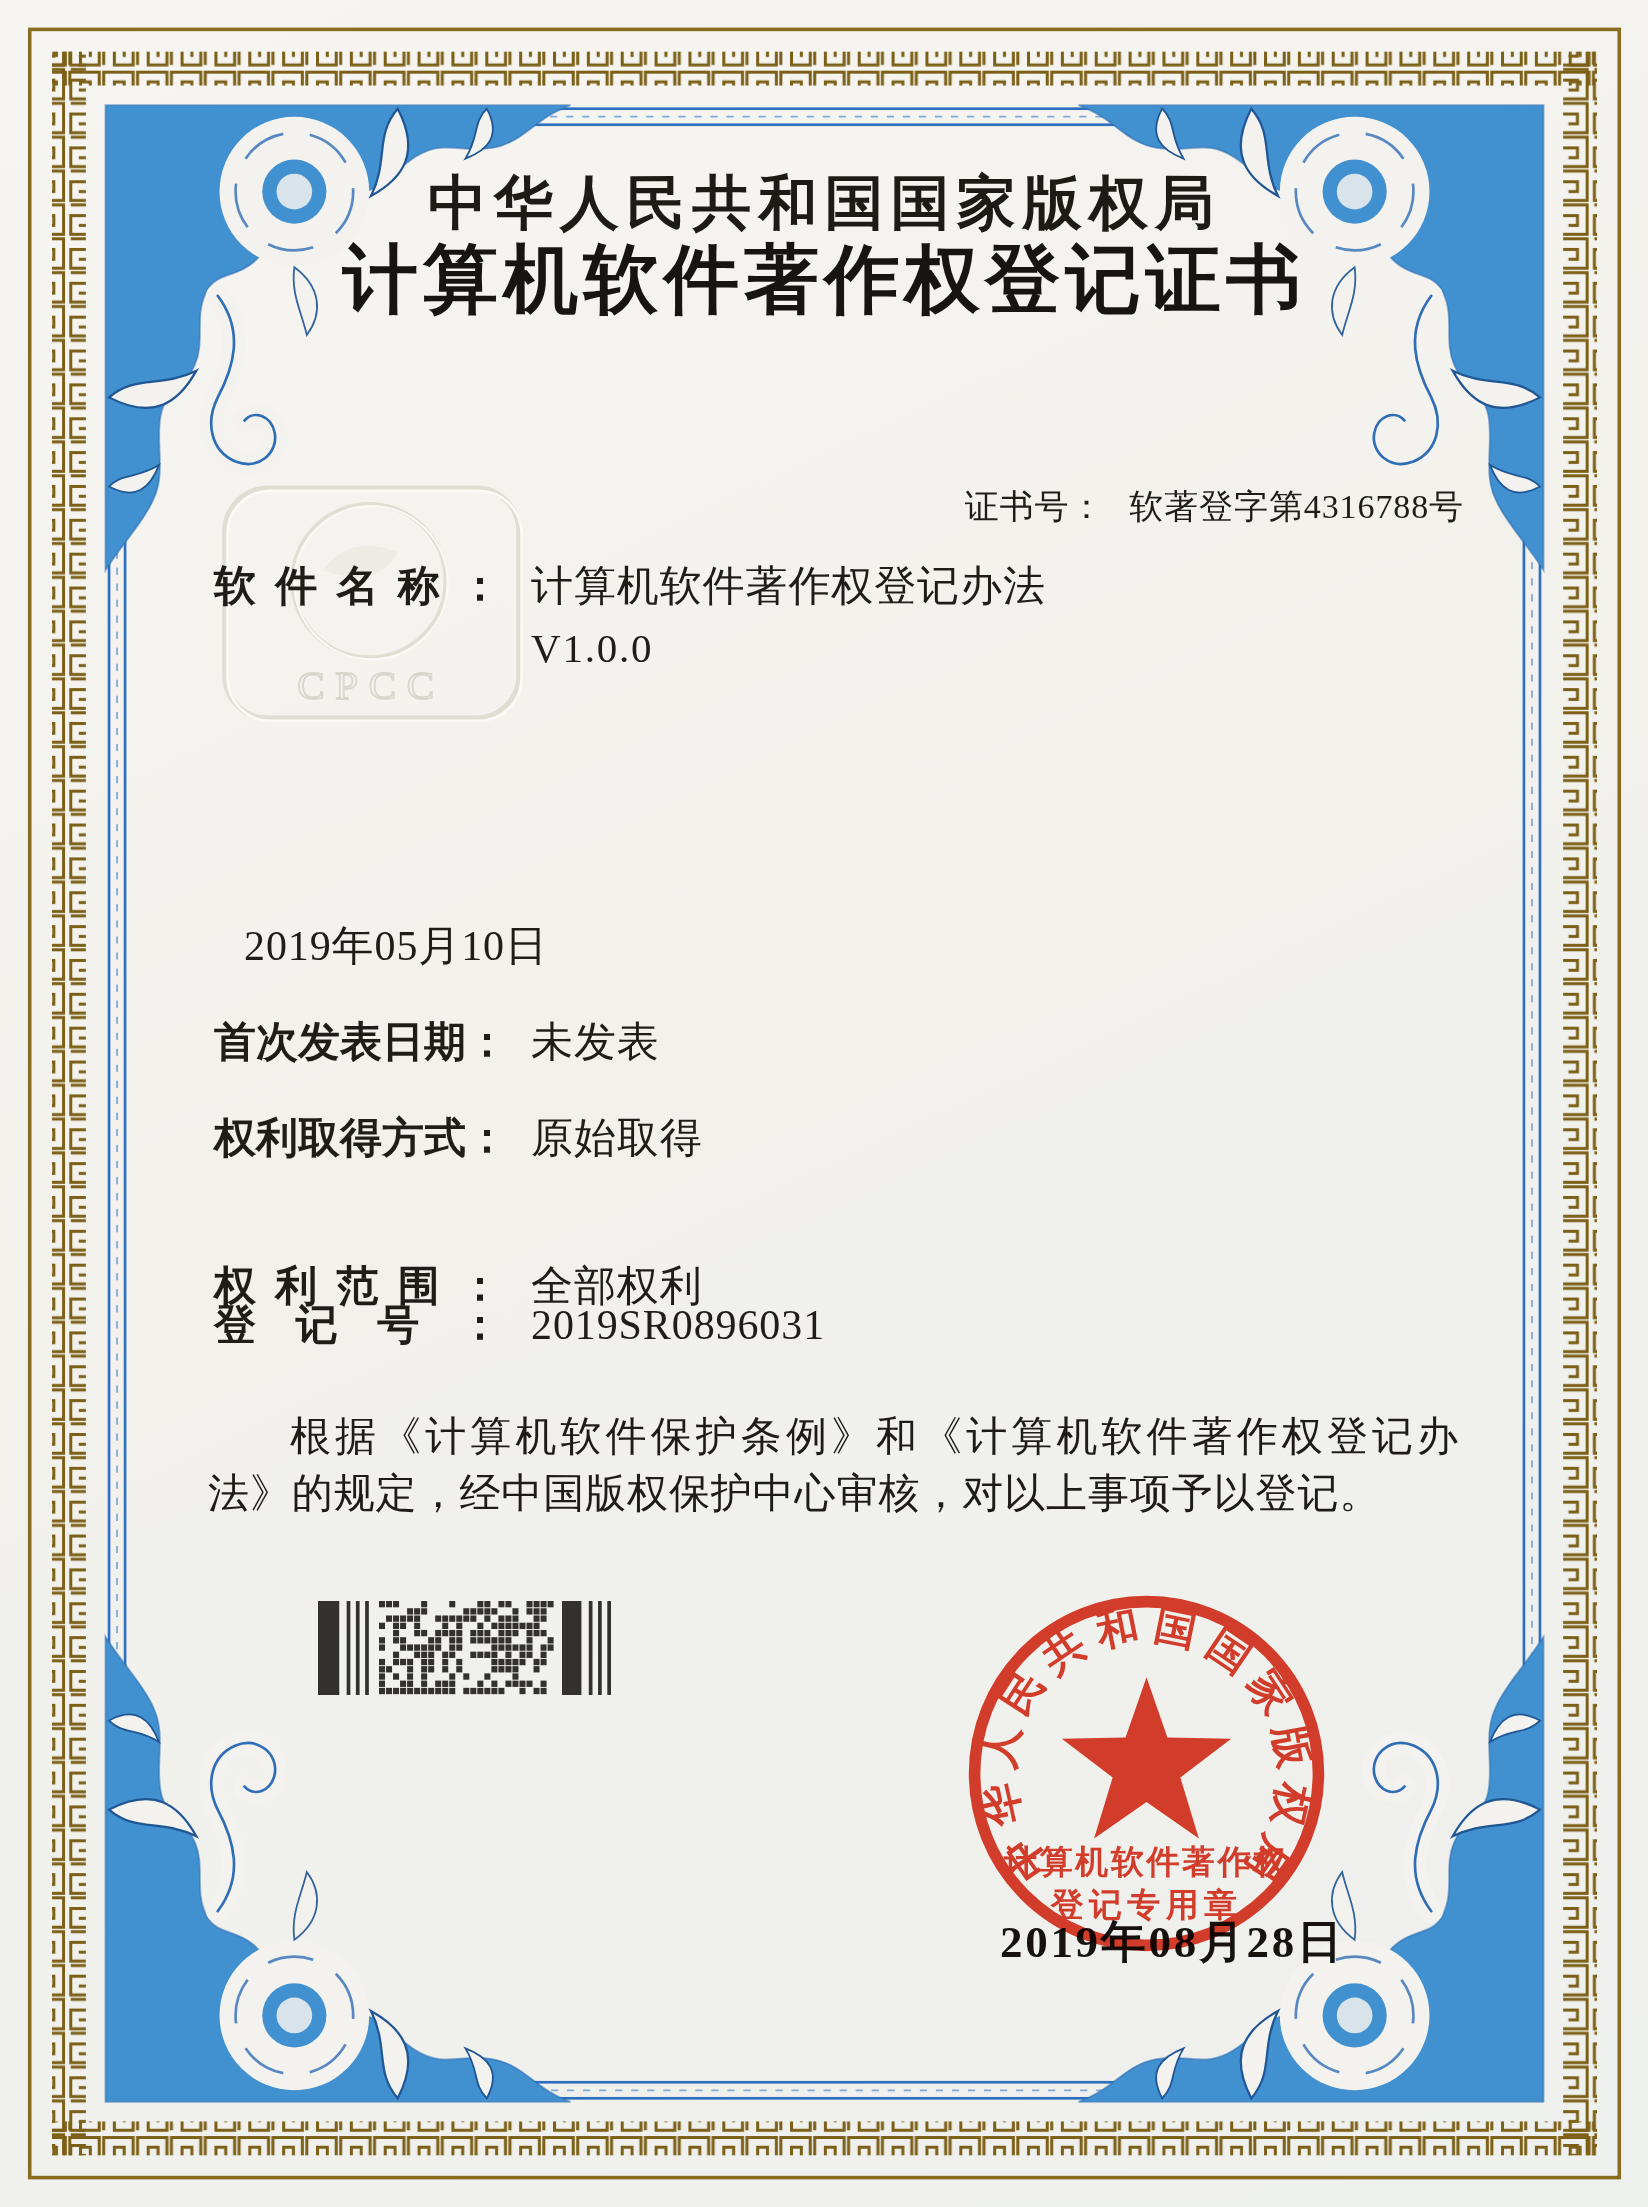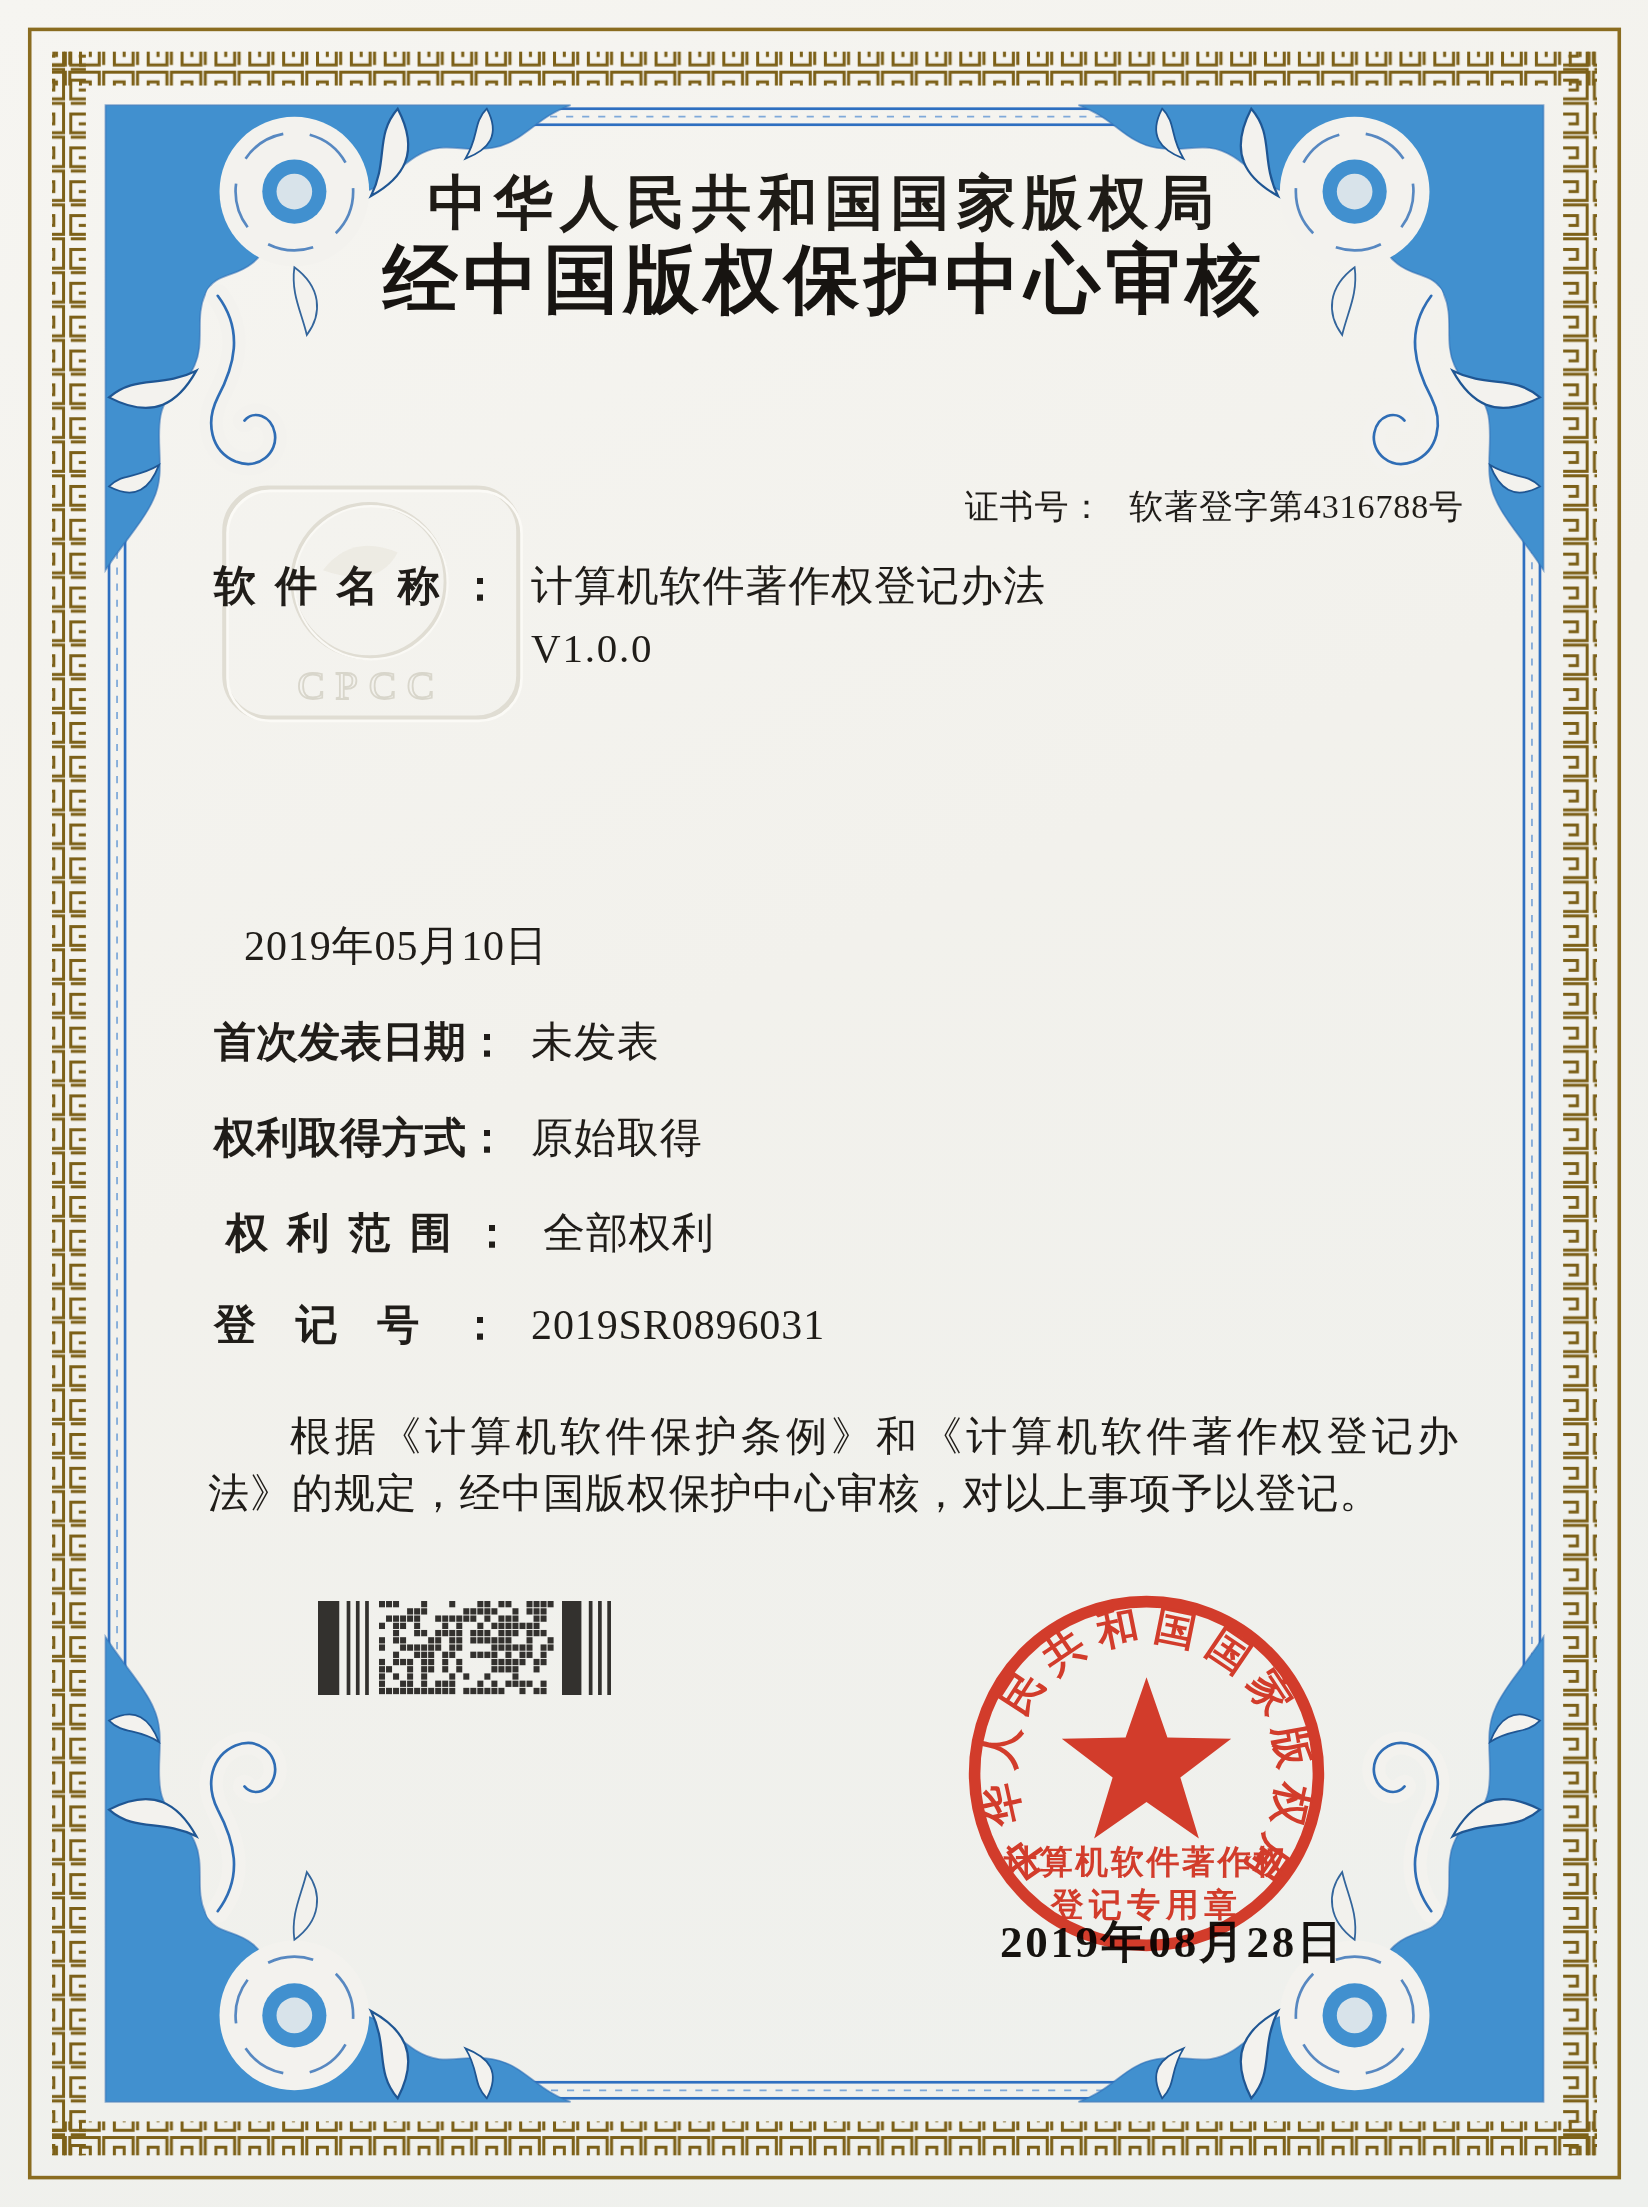--- a/index.html
+++ b/index.html
@@ -122,21 +122,21 @@
 
     <g opacity="0.9">
       <use href="#embossg"></use>
       <text x="416" y="784" text-anchor="middle" font-size="46" letter-spacing="12" fill="none" stroke="#d6d3c8" stroke-width="2">CPCC</text>
     </g>
   </svg>
 
   <div class="content">
 
     <div class="issuer">中华人民共和国国家版权局</div>
-    <div class="cert-title">经中国版权保护中心审核</div>
+    <div class="cert-title">计算机软件著作权登记证书</div>
 
     <div class="cert-no">
       <span class="lbl">证书号：</span><span class="val">软著登字第4316788号</span>
     </div>
 
     <div class="field-row" style="top:560px;">
       <span class="field-label">软件名称：</span>
       <span class="field-value">计算机软件著作权登记办法</span>
     </div>
     <div class="version-line">V1.0.0</div>
@@ -149,21 +149,21 @@
     <div class="field-row" style="top:1016px;">
       <span class="field-label">首次发表日期：</span>
       <span class="field-value">未发表</span>
     </div>
 
     <div class="field-row" style="top:1112px;">
       <span class="field-label">权利取得方式：</span>
       <span class="field-value">原始取得</span>
     </div>
 
-    <div class="field-row" style="top:1207px;margin-left:12px;">
+    <div class="field-row" style="top:1260px;">
       <span class="field-label">权利范围：</span>
       <span class="field-value">全部权利</span>
     </div>
 
     <div class="field-row" style="top:1299px;">
       <span class="field-label">登记号：</span>
       <span class="field-value">2019SR0896031</span>
     </div>
 
     <div class="statement">根据《计算机软件保护条例》和《计算机软件著作权登记办法》的规定，经中国版权保护中心审核，对以上事项予以登记。</div>

